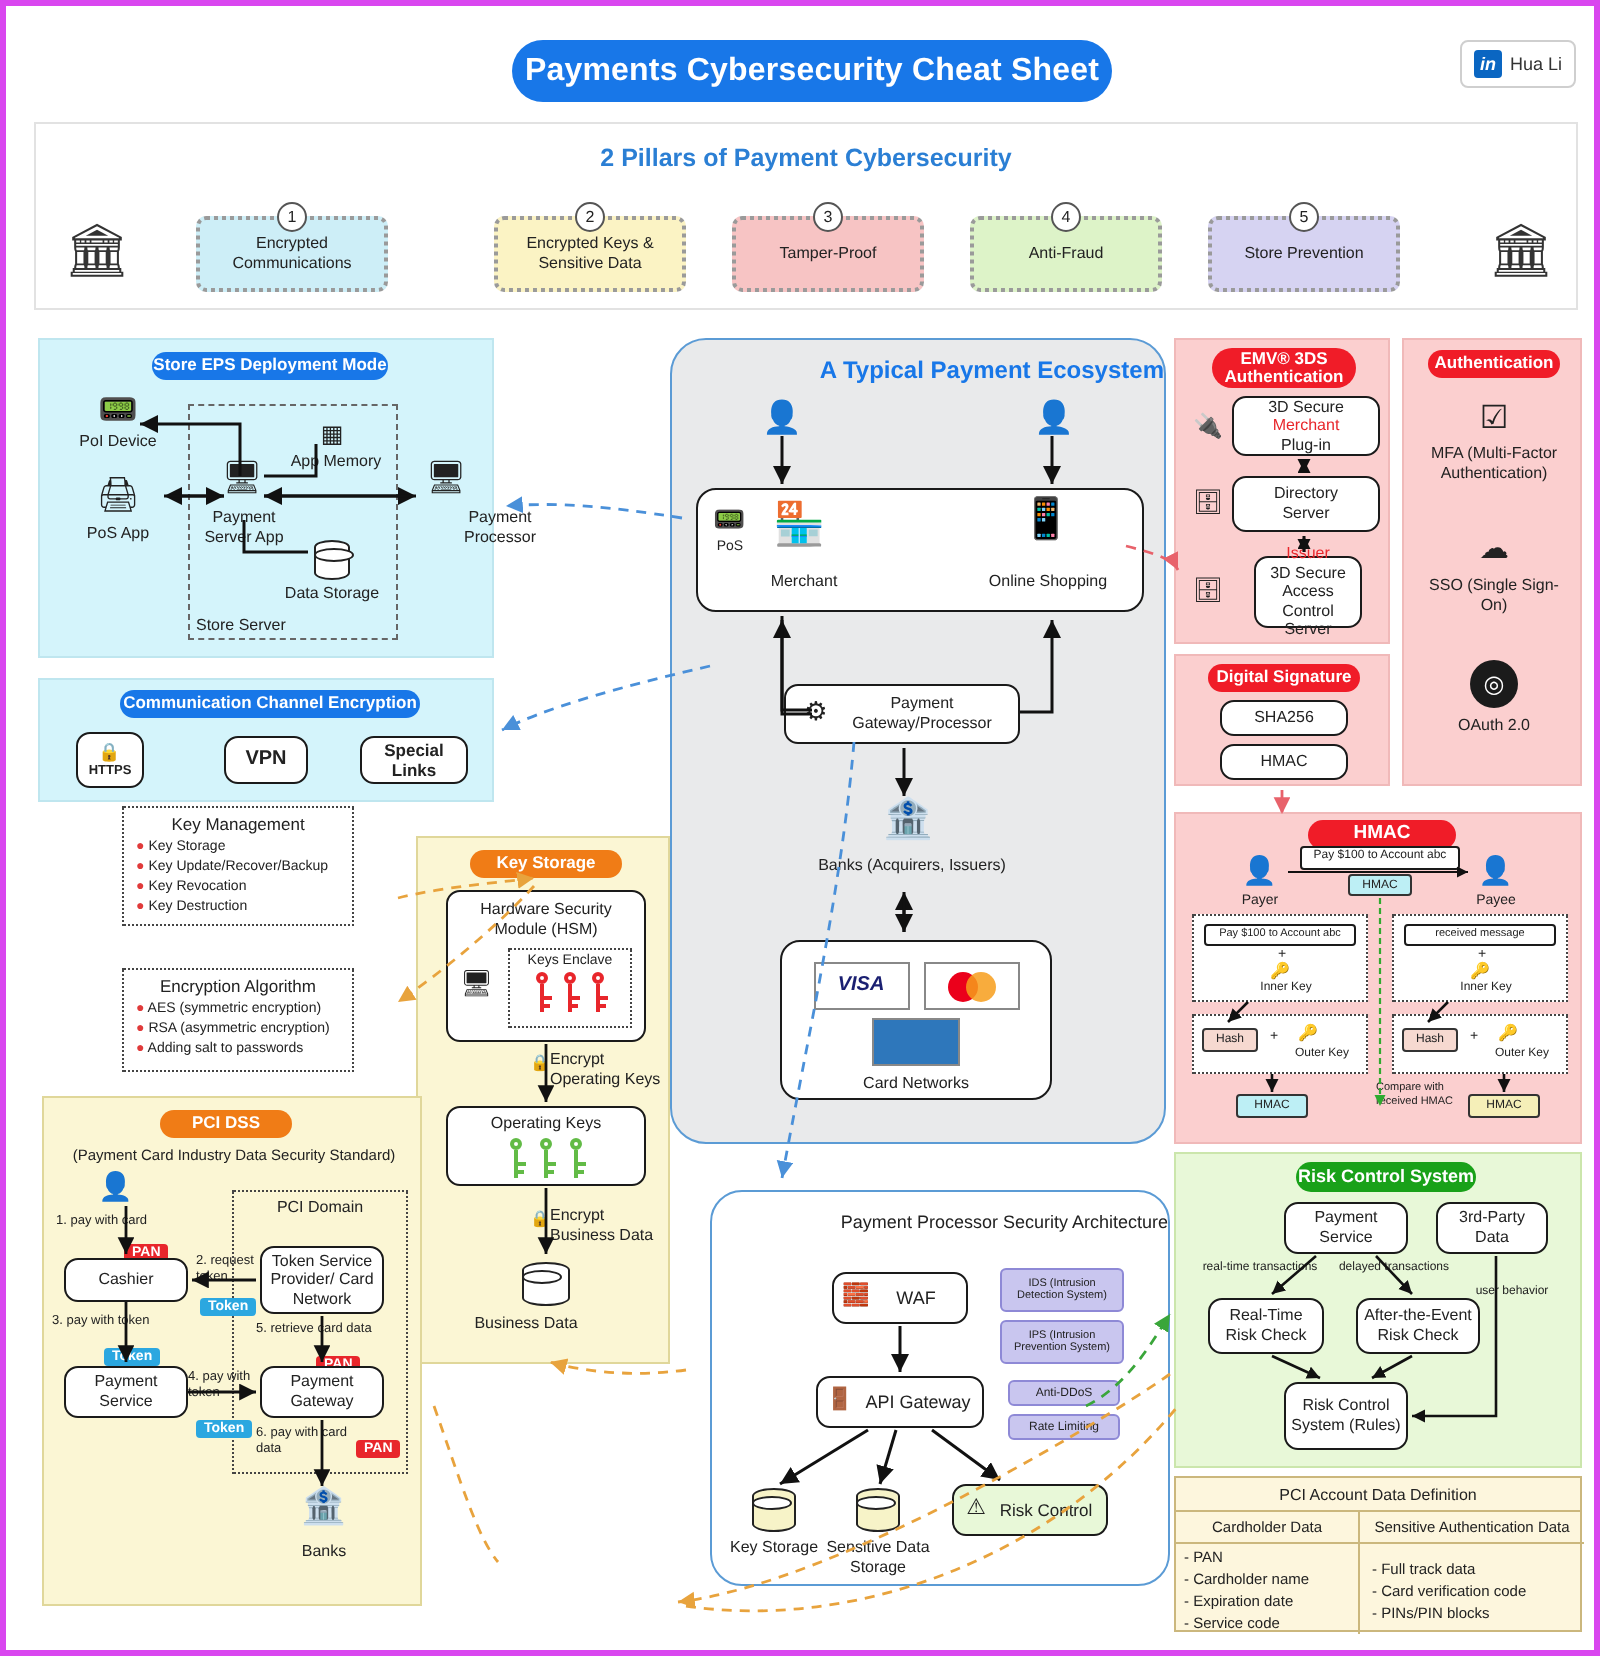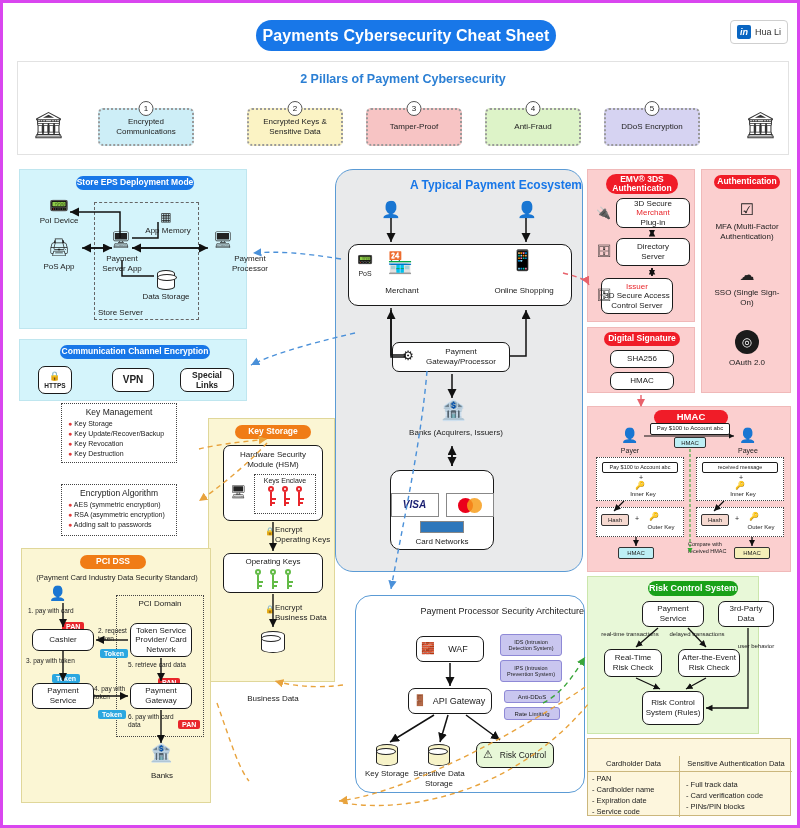--- a/index.html
+++ b/index.html
@@ -70,21 +70,21 @@
   .p-eps   { left:16px;  top:166px; width:228px; height:160px; background:#d4f4fb; border:1px solid #bfe6ef; }
   .p-comm  { left:16px;  top:336px; width:228px; height:62px;  background:#d4f4fb; border:1px solid #bfe6ef; }
   .p-keys  { left:205px; top:415px; width:127px; height:264px; background:#fbf6d4; border:1px solid #e0d79a; }
   .p-pci   { left:18px;  top:545px; width:190px; height:255px; background:#fbf6d4; border:1px solid #e0d79a; }
   .p-eco   { left:332px; top:166px; width:248px; height:403px; background:#e9eaeb; border:1.5px solid #5b9bd5; border-radius:18px; }
   .p-pps   { left:352px; top:592px; width:230px; height:198px; background:#fff; border:1.5px solid #5b9bd5; border-radius:16px; }
   .p-emv   { left:584px; top:166px; width:108px; height:153px; background:#fbcfcf; border:1px solid #f0b9b9; }
   .p-sig   { left:584px; top:324px; width:108px; height:66px;  background:#fbcfcf; border:1px solid #f0b9b9; }
   .p-auth  { left:698px; top:166px; width:90px;  height:224px; background:#fbcfcf; border:1px solid #f0b9b9; }
   .p-hmac  { left:584px; top:403px; width:204px; height:166px; background:#fbcfcf; border:1px solid #f0b9b9; }
-  .p-risk  { left:584px; top:573px; width:172px; height:158px; background:#e8f8d8; border:1px solid #cbe6ac; }
+  .p-risk  { left:584px; top:573px; width:204px; height:158px; background:#e8f8d8; border:1px solid #cbe6ac; }
   .p-tbl   { left:584px; top:735px; width:204px; height:78px;  background:#fdf6dd; border:1px solid #cbb77d; }
 
   .panel-head{ position:absolute; left:0; width:100%; text-align:right; font-size:10px; font-weight:bold; }
 
   
   .key{ width:9px; height:20px; position:relative; display:inline-block; }
   .key i{ position:absolute; left:1.5px; top:0; width:6px; height:6px; border:2px solid currentColor; border-radius:50%; }
   .key b{ position:absolute; left:3.5px; top:6px; width:2px; height:14px; background:currentColor; }
   .key b::after{ content:''; position:absolute; left:2px; top:6px; width:4px; height:2px; background:currentColor; }
   .key b::before{ content:''; position:absolute; left:2px; top:10px; width:3px; height:2px; background:currentColor; }
@@ -125,21 +125,21 @@
       <div class="pillar" style="left:348px;background:#f7c4c4;">
         <span class="pnum">3</span>
         <span>Tamper-Proof</span>
       </div>
       <div class="pillar" style="left:467px;background:#ddf3c8;">
         <span class="pnum">4</span>
         <span>Anti-Fraud</span>
       </div>
       <div class="pillar" style="left:586px;background:#d6d3f2;">
         <span class="pnum">5</span>
-        <span>DDoS Encryption</span>
+        <span>Store Prevention</span>
       </div>
       <div class="temple" style="left:726px;">🏛</div>
     </div>
   </div>
 
   <div class="panel p-eps">
     <div class="chip" style="position:absolute;left:56px;top:6px;width:118px;height:14px;background:#1877e8;">Store EPS Deployment Mode</div>
 
     <div class="dash-box" style="left:74px;top:32px;width:105px;height:118px;"></div>
     <div class="lbl" style="left:78px;top:138px;width:70px;text-align:left;">Store Server</div>
@@ -254,21 +254,21 @@
             <i></i>
             <b></b>
           </span>
       </div>
     </div>
     <div class="lbl" style="left:56px;top:186px;font-size:8px;">🔒</div>
     <div class="lbl" style="left:66px;top:184px;width:58px;text-align:left;">Encrypt Business Data</div>
     <div style="position:absolute;left:52px;top:212px;">
         <div class="db" style="width:24px;height:22px;"></div>
       </div>
-    <div class="lbl" style="left:22px;top:238px;width:84px;margin-top:37px;">Business Data</div>
+    <div class="lbl" style="left:12px;top:238px;width:84px;">Business Data</div>
 
     <svg class="edge" width="127" height="264">
       <defs>
           <marker id="ar2" markerWidth="7" markerHeight="7" refX="6" refY="3" orient="auto">
         <path d="M0,0 L6,3 L0,6 z" fill="#111"></path>
           </marker>
         </defs>
       <line x1="64" y1="103" x2="64" y2="132" stroke="#111" stroke-width="1.4" marker-end="url(#ar2)"></line>
       <line x1="64" y1="175" x2="64" y2="208" stroke="#111" stroke-width="1.4" marker-end="url(#ar2)"></line>
     </svg>
@@ -345,21 +345,21 @@
     <div class="lbl" style="left:152px;top:116px;width:72px;">Online Shopping</div>
 
     <div class="nodebox" style="left:56px;top:172px;width:118px;height:30px;">
       <span style="padding-left:20px;">Payment Gateway/Processor</span>
     </div>
     <div class="lbl" style="left:62px;top:178px;width:20px;font-size:13px;">⚙</div>
 
     <div class="lbl" style="left:98px;top:228px;width:40px;font-size:20px;">🏦</div>
     <div class="lbl" style="left:72px;top:258px;width:96px;">Banks (Acquirers, Issuers)</div>
 
-    <div class="nodebox" style="left:54px;top:300px;width:104px;height:80px;border-radius:10px;justify-content:flex-start;padding-top:22px;text-align:right;">
+    <div class="nodebox" style="left:54px;top:300px;width:136px;height:80px;border-radius:10px;justify-content:flex-start;padding-top:10px;text-align:right;">
       <div style="display:flex;gap:7px;">
         <div style="width:48px;height:24px;border:1px solid #888;display:flex;align-items:center;justify-content:center;font-size:10px;font-weight:bold;color:#1a1f71;font-style:italic;">VISA</div>
         <div style="width:48px;height:24px;border:1px solid #888;display:flex;align-items:center;justify-content:center;">
           <span style="display:inline-block;width:15px;height:15px;background:#eb001b;border-radius:50%;"></span>
           <span style="display:inline-block;width:15px;height:15px;background:#f79e1b;border-radius:50%;margin-left:-6px;opacity:.85;"></span>
         </div>
       </div>
       <div style="width:44px;height:26px;border:1px solid #888;background:#2e77bb;margin-top:4px;"></div>
       <div style="margin-top:4px;font-size:8px;">Card Networks</div>
     </div>
@@ -435,21 +435,21 @@
       <span>Plug-in</span>
     </div>
     <div class="lbl" style="left:6px;top:36px;width:20px;font-size:12px;">🔌</div>
 
     <div class="nodebox" style="left:28px;top:68px;width:74px;height:28px;">
       <span>Directory</span>
       <span>Server</span>
     </div>
     <div class="lbl" style="left:6px;top:74px;width:20px;font-size:12px;">🗄</div>
 
-    <div class="nodebox" style="left:13px;top:108px;width:72px;height:36px;">
+    <div class="nodebox" style="left:39px;top:108px;width:54px;height:36px;">
       <span style="color:#e8262b;">Issuer</span>
       <span>3D Secure Access Control Server</span>
     </div>
     <div class="lbl" style="left:6px;top:118px;width:20px;font-size:12px;">🗄</div>
 
     <svg class="edge" width="108" height="153">
       <defs>
           <marker id="ar6" markerWidth="6" markerHeight="6" refX="5" refY="2.5" orient="auto">
         <path d="M0,0 L5,2.5 L0,5 z" fill="#111"></path>
           </marker>
@@ -576,20 +576,21 @@
         </defs>
       <line x1="70" y1="51" x2="48" y2="70" stroke="#111" stroke-width="1.3" marker-end="url(#ar8)"></line>
       <line x1="100" y1="51" x2="118" y2="70" stroke="#111" stroke-width="1.3" marker-end="url(#ar8)"></line>
       <line x1="48" y1="101" x2="72" y2="112" stroke="#111" stroke-width="1.3" marker-end="url(#ar8)"></line>
       <line x1="118" y1="101" x2="98" y2="112" stroke="#111" stroke-width="1.3" marker-end="url(#ar8)"></line>
       <path d="M160,51 L160,131 L118,131" stroke="#111" fill="none" stroke-width="1.3" marker-end="url(#ar8)"></path>
     </svg>
   </div>
 
   <div class="panel p-tbl">
+    <div style="position:absolute;left:0;top:0;width:100%;height:17px;border-bottom:1px solid #cbb77d;display:flex;align-items:center;justify-content:center;font-size:8px;">PCI Account Data Definition</div>
     <div style="position:absolute;left:0;top:17px;width:92px;height:16px;border-right:1px solid #cbb77d;border-bottom:1px solid #cbb77d;display:flex;align-items:center;justify-content:center;font-size:7.5px;">Cardholder Data</div>
     <div style="position:absolute;left:92px;top:17px;width:112px;height:16px;border-bottom:1px solid #cbb77d;display:flex;align-items:center;justify-content:center;font-size:7.5px;">Sensitive Authentication Data</div>
     <div style="position:absolute;left:0;top:33px;width:92px;height:45px;border-right:1px solid #cbb77d;padding:2px 0 0 4px;">
       <div class="tblcell" style="position:static;">- PAN</div>
       <div class="tblcell" style="position:static;">- Cardholder name</div>
       <div class="tblcell" style="position:static;">- Expiration date</div>
       <div class="tblcell" style="position:static;">- Service code</div>
     </div>
     <div style="position:absolute;left:92px;top:33px;width:112px;height:45px;padding:8px 0 0 6px;">
       <div class="tblcell" style="position:static;">- Full track data</div>

